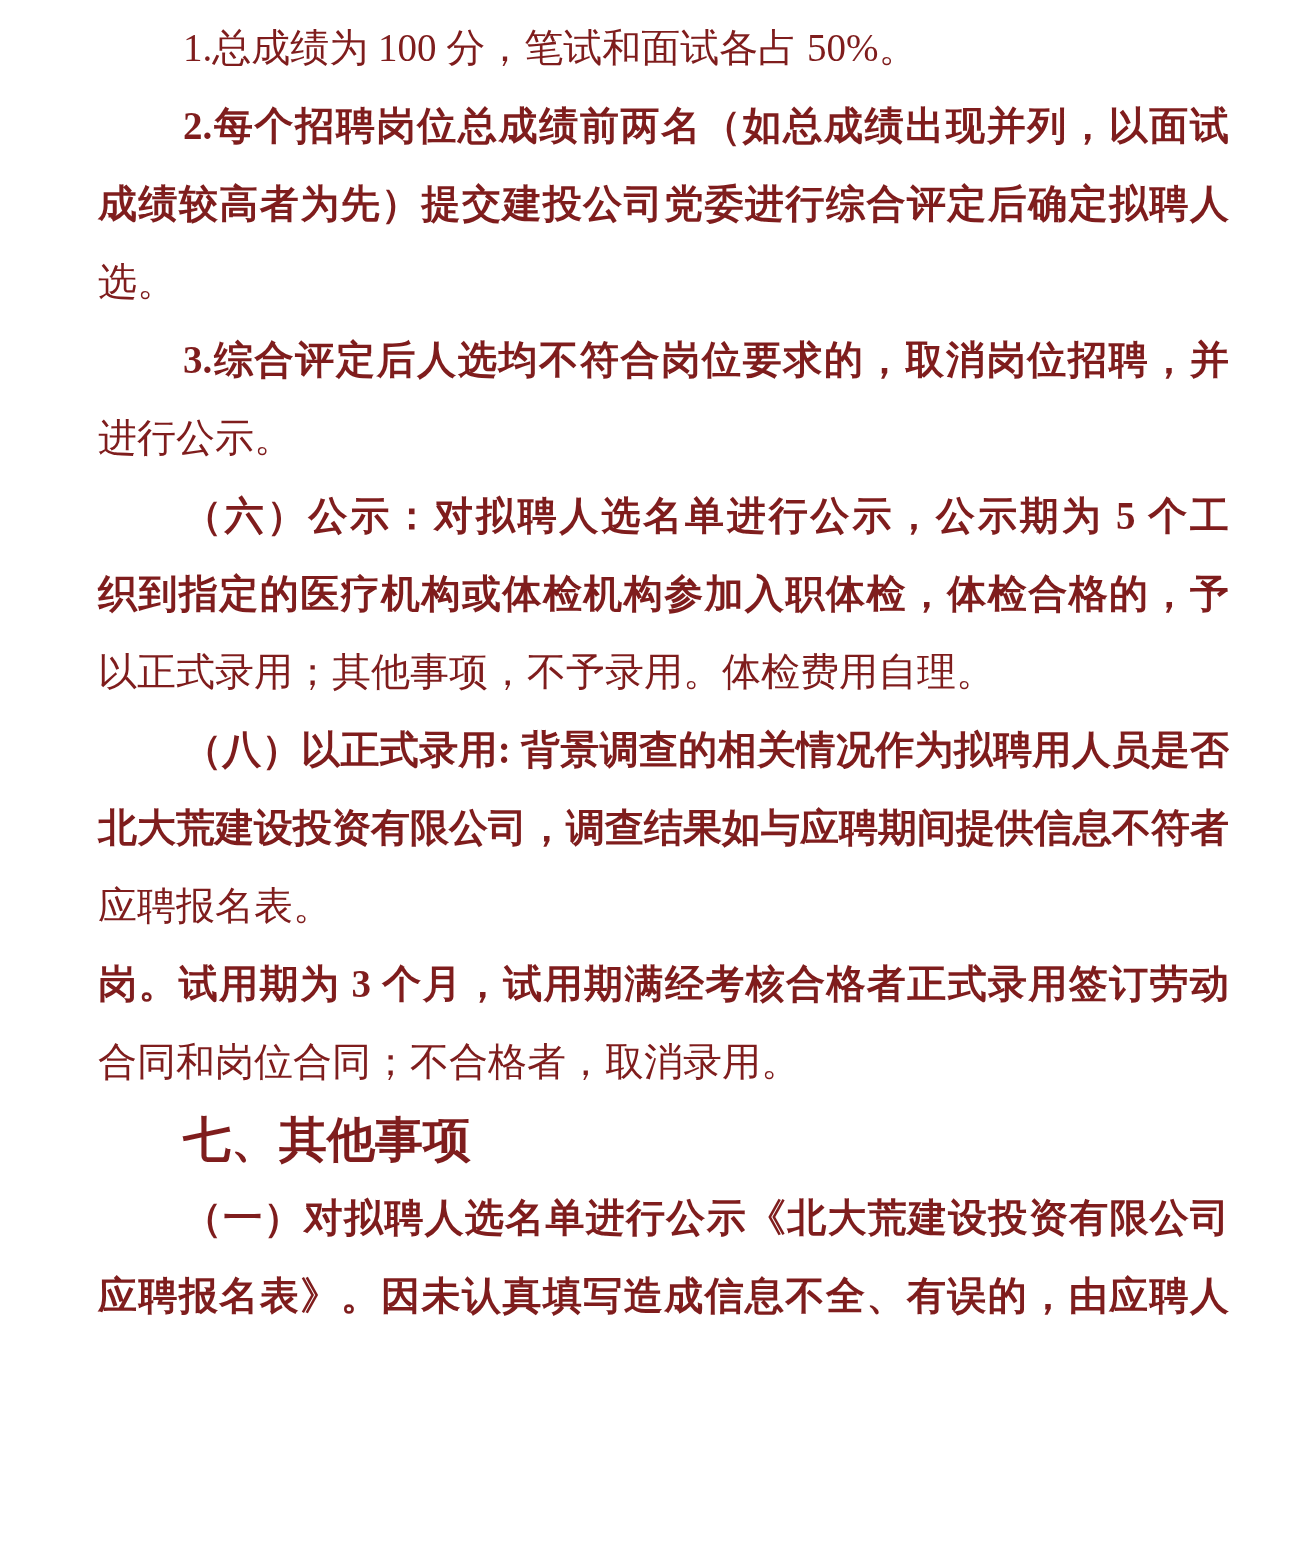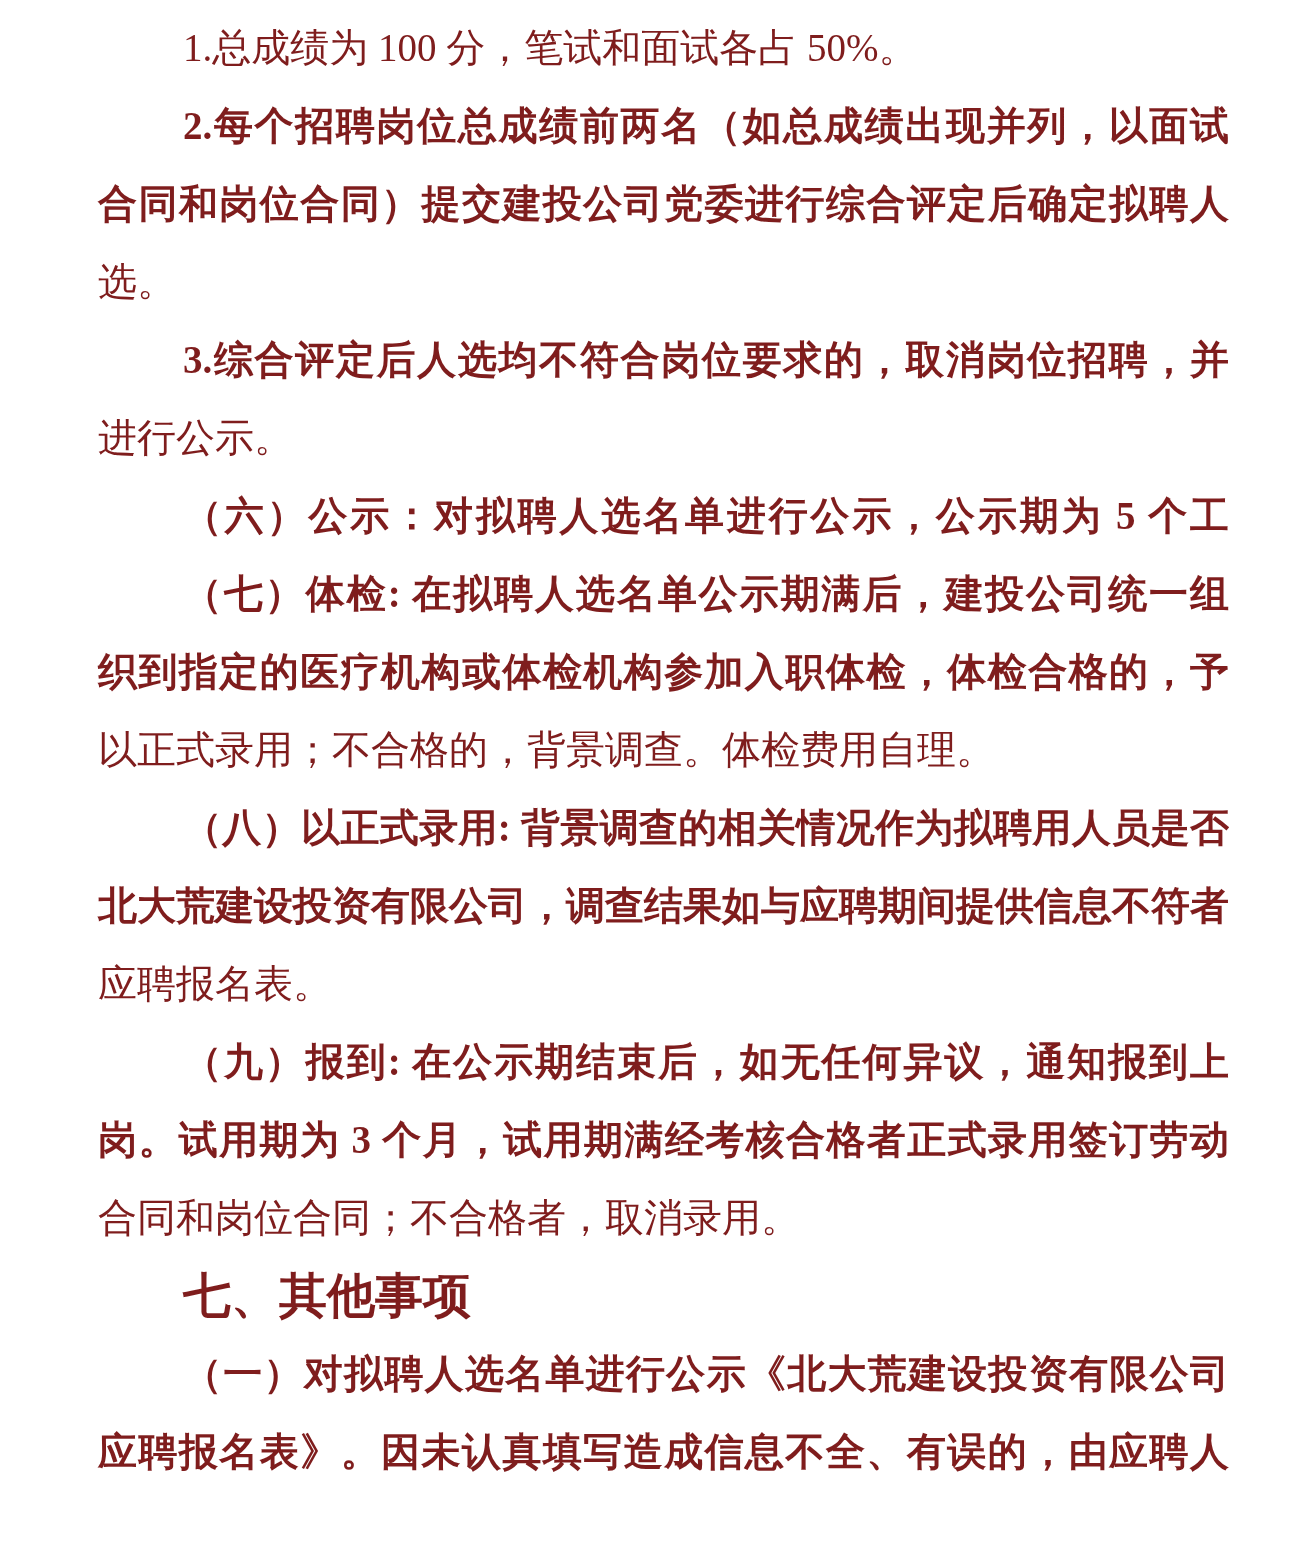--- a/index.html
+++ b/index.html
@@ -41,30 +41,28 @@
     font-weight: 700;
     font-size: 48px;
   }
 </style>
 </head>
 <body>
 
 <div class="page">
   <div class="ln ind">1.总成绩为 100 分，笔试和面试各占 50%。</div>
   <div class="ln ind jst">2.每个招聘岗位总成绩前两名（如总成绩出现并列，以面试</div>
-  <div class="ln jst">合同和岗位合同）提交建投公司党委进行综合评定后确定拟聘人</div>
+  <div class="ln jst">成绩较高者为先）提交建投公司党委进行综合评定后确定拟聘人</div>
   <div class="ln">选。</div>
   <div class="ln ind jst">3.综合评定后人选均不符合岗位要求的，取消岗位招聘，并</div>
   <div class="ln">进行公示。</div>
   <div class="ln ind jst">（六）公示：对拟聘人选名单进行公示，公示期为 5 个工</div>
-  <div class="ln ind jst">（七）体检: 在拟聘人选名单公示期满后，建投公司统一组</div>
   <div class="ln jst">织到指定的医疗机构或体检机构参加入职体检，体检合格的，予</div>
-  <div class="ln">以正式录用；不合格的，背景调查。体检费用自理。</div>
+  <div class="ln">以正式录用；其他事项，不予录用。体检费用自理。</div>
   <div class="ln ind jst">（八）以正式录用: 背景调查的相关情况作为拟聘用人员是否</div>
   <div class="ln jst">北大荒建设投资有限公司，调查结果如与应聘期间提供信息不符者</div>
   <div class="ln">应聘报名表。</div>
-  <div class="ln ind jst">（九）报到: 在公示期结束后，如无任何异议，通知报到上</div>
   <div class="ln jst">岗。试用期为 3 个月，试用期满经考核合格者正式录用签订劳动</div>
   <div class="ln">合同和岗位合同；不合格者，取消录用。</div>
   <div class="ln ind hd">七、其他事项</div>
   <div class="ln ind jst">（一）对拟聘人选名单进行公示《北大荒建设投资有限公司</div>
   <div class="ln jst">应聘报名表》。因未认真填写造成信息不全、有误的，由应聘人</div>
 </div>
 
 </body></html>

